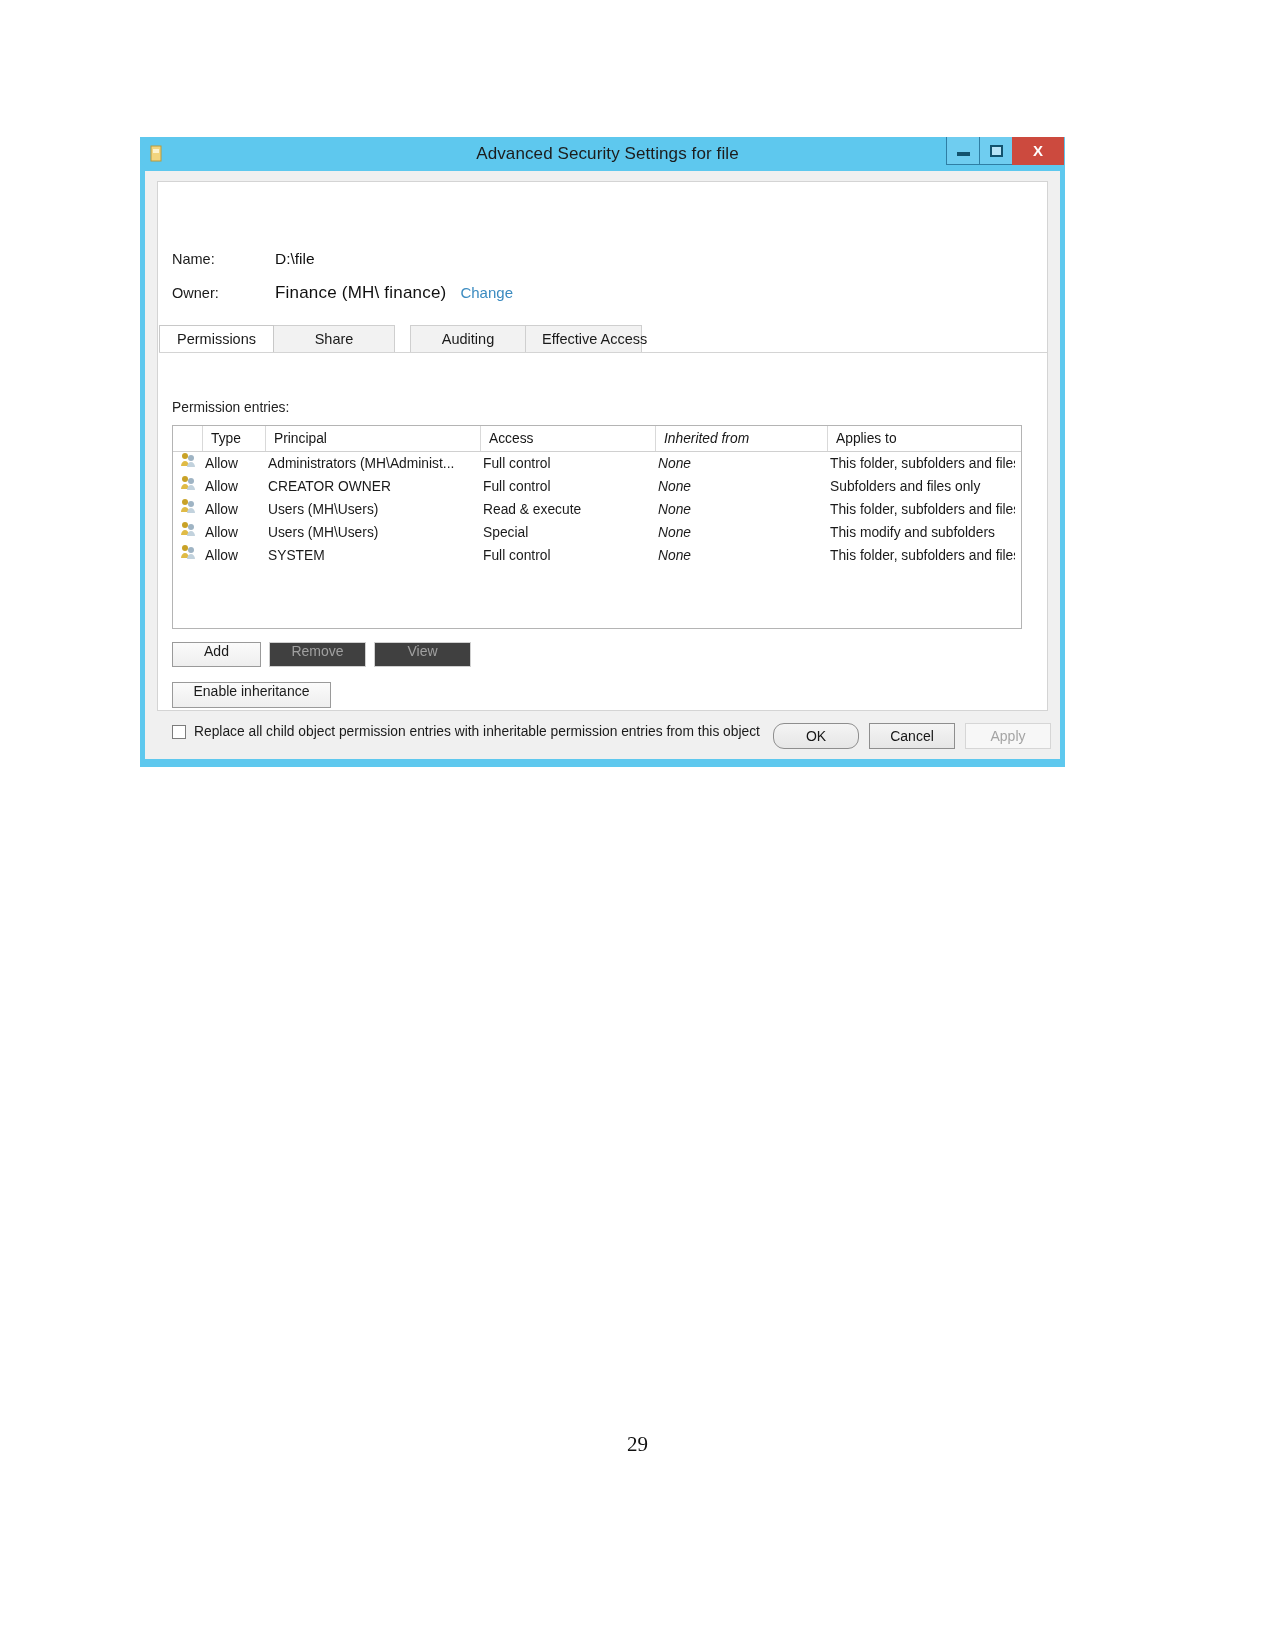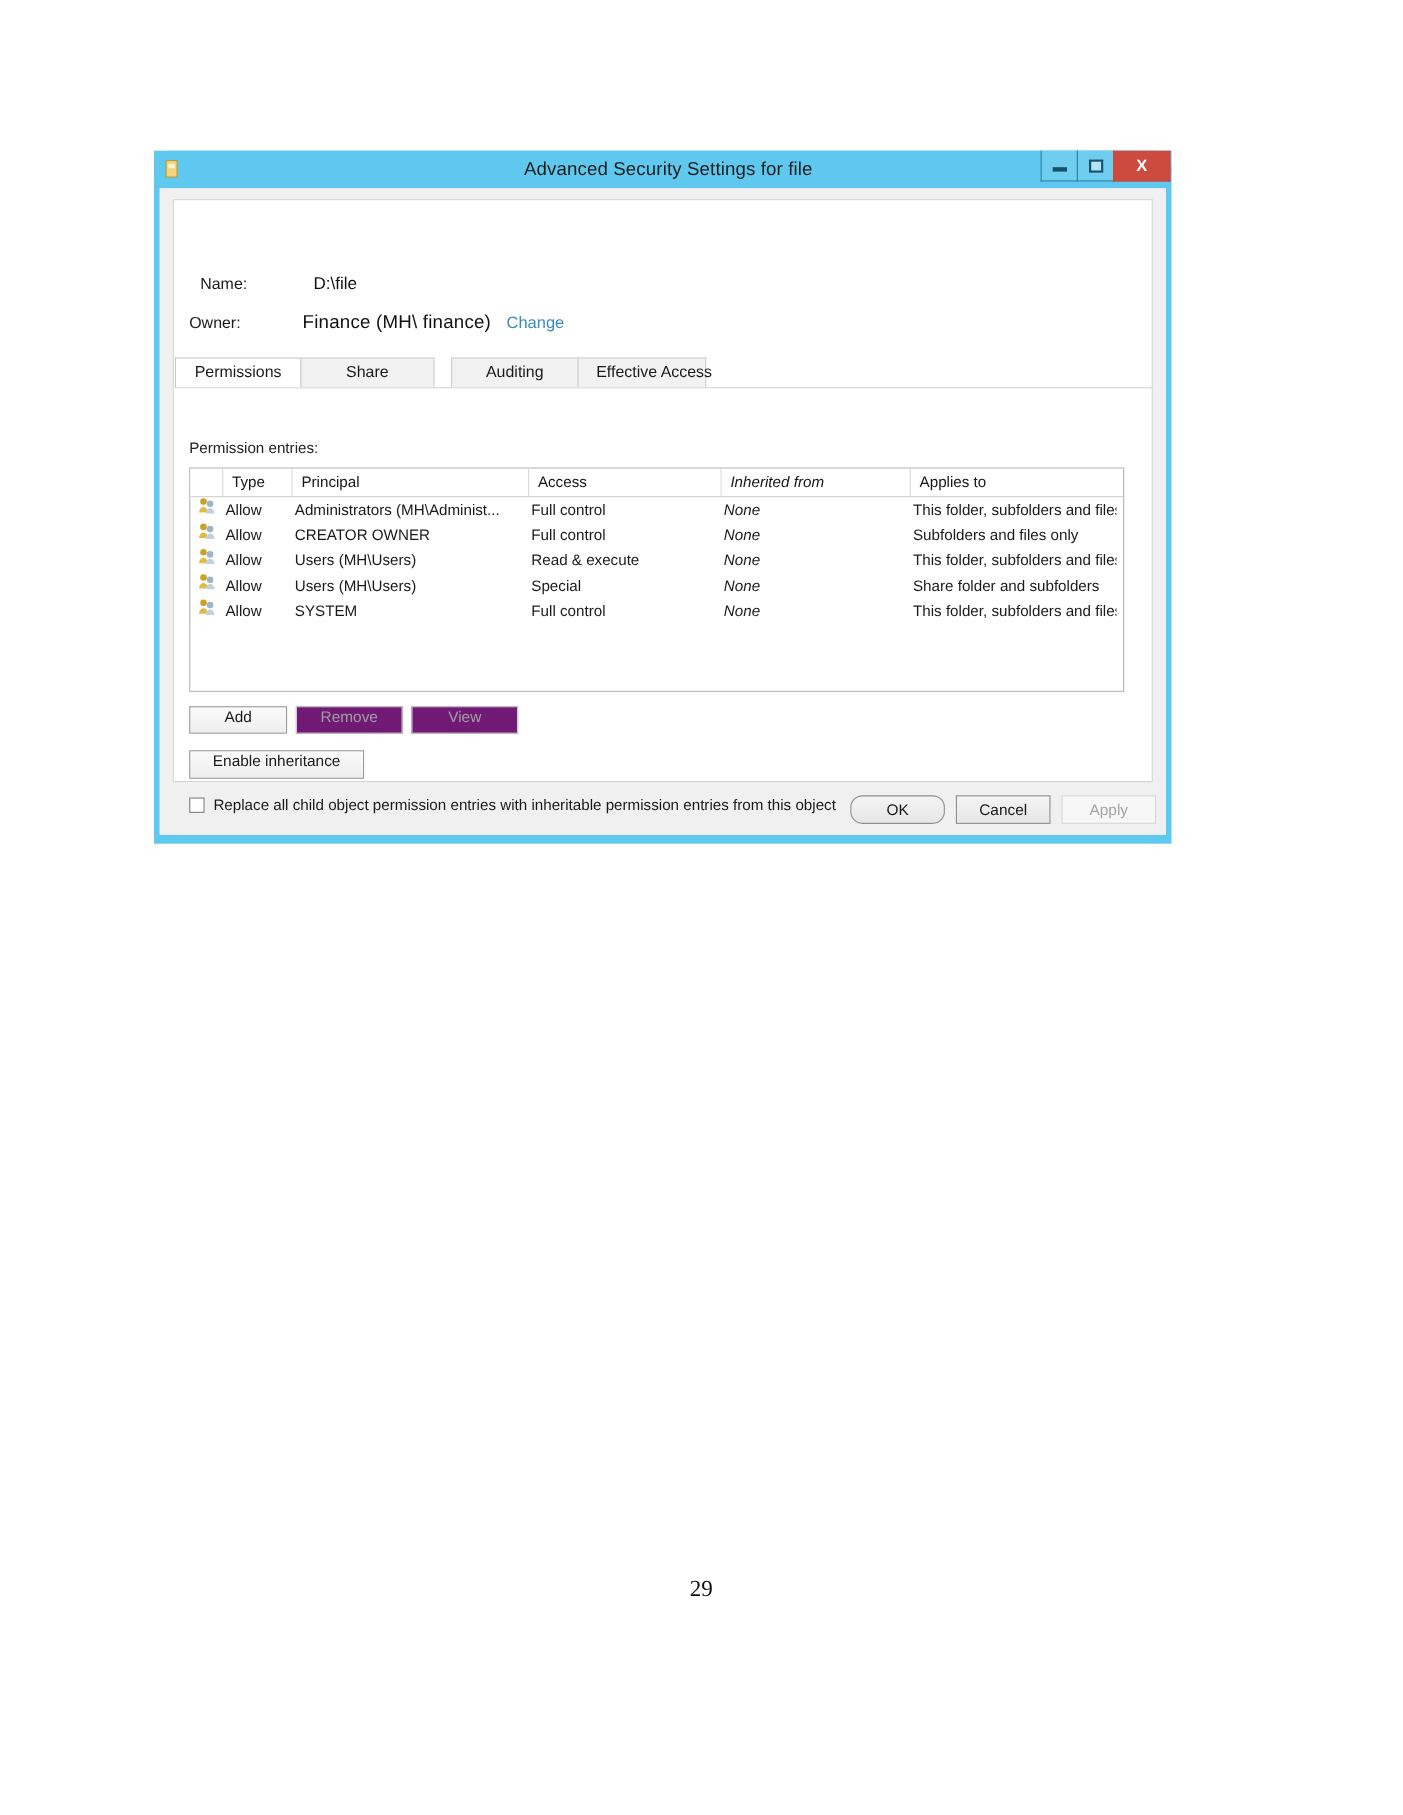--- a/index.html
+++ b/index.html
@@ -132,21 +132,21 @@
     font-size: 14.5px;
     color: #1a1a1a;
   }
 
   .field-label {
     width: 103px;
     font-size: 14.5px;
     color: #1a1a1a;
   }
 
-  #name-row { left: 14px; top: 68px; margin-left: 10px; }
+  #name-row { left: 14px; top: 68px; }
   #owner-row { left: 14px; top: 101px; }
 
   .field-value { font-size: 15.5px; color: #101010; }
   #owner-value { font-size: 17px; letter-spacing: 0.2px; }
 
   #change-link {
     margin-left: 14px;
     font-size: 15px;
     color: #3b8bc0;
     cursor: pointer;
@@ -280,21 +280,21 @@
     color: #1a1a1a;
     font-family: "Liberation Sans", sans-serif;
     text-align: center;
     box-sizing: border-box;
     cursor: pointer;
   }
 
   .btn.disabled {
     color: #a0a0a0;
     border-color: #d0d0d0;
-    background: #701a75;
+    background: #404040;
     cursor: default;
   }
 
   #btn-add      { left: 14px;  top: 460px; width: 89px;  height: 25px; }
   #btn-remove   { left: 111px; top: 460px; width: 97px;  height: 25px; }
   #btn-view     { left: 216px; top: 460px; width: 97px;  height: 25px; }
   #btn-enable   { left: 14px;  top: 500px; width: 159px; height: 26px; }
 
   
   #replace-row {
@@ -472,21 +472,21 @@
                 <span class="users-icon"><svg viewBox="0 0 17 15" width="17" height="15">
                     <circle cx="5" cy="4" r="3" fill="#c9a227"></circle>
                     <path d="M1 14c0-3 2-5 4-5s4 2 4 5z" fill="#e0bb46"></path>
                     <circle cx="11" cy="6" r="3" fill="#9fb4c4"></circle>
                     <path d="M7 15c0-3 2-5 4-5s4 2 4 5z" fill="#c2d2dd"></path>
                   </svg></span>
                 <div class="cell col-type">Allow</div>
                 <div class="cell col-princ">Users (MH\Users)</div>
                 <div class="cell col-access">Special</div>
                 <div class="cell col-inher">None</div>
-                <div class="cell col-appl">Share folder and subfolders</div>
+                <div class="cell col-appl">This modify and subfolders</div>
               </div>
               <div class="perm-row">
                 <span class="users-icon"><svg viewBox="0 0 17 15" width="17" height="15">
                     <circle cx="5" cy="4" r="3" fill="#c9a227"></circle>
                     <path d="M1 14c0-3 2-5 4-5s4 2 4 5z" fill="#e0bb46"></path>
                     <circle cx="11" cy="6" r="3" fill="#9fb4c4"></circle>
                     <path d="M7 15c0-3 2-5 4-5s4 2 4 5z" fill="#c2d2dd"></path>
                   </svg></span>
                 <div class="cell col-type">Allow</div>
                 <div class="cell col-princ">SYSTEM</div>

